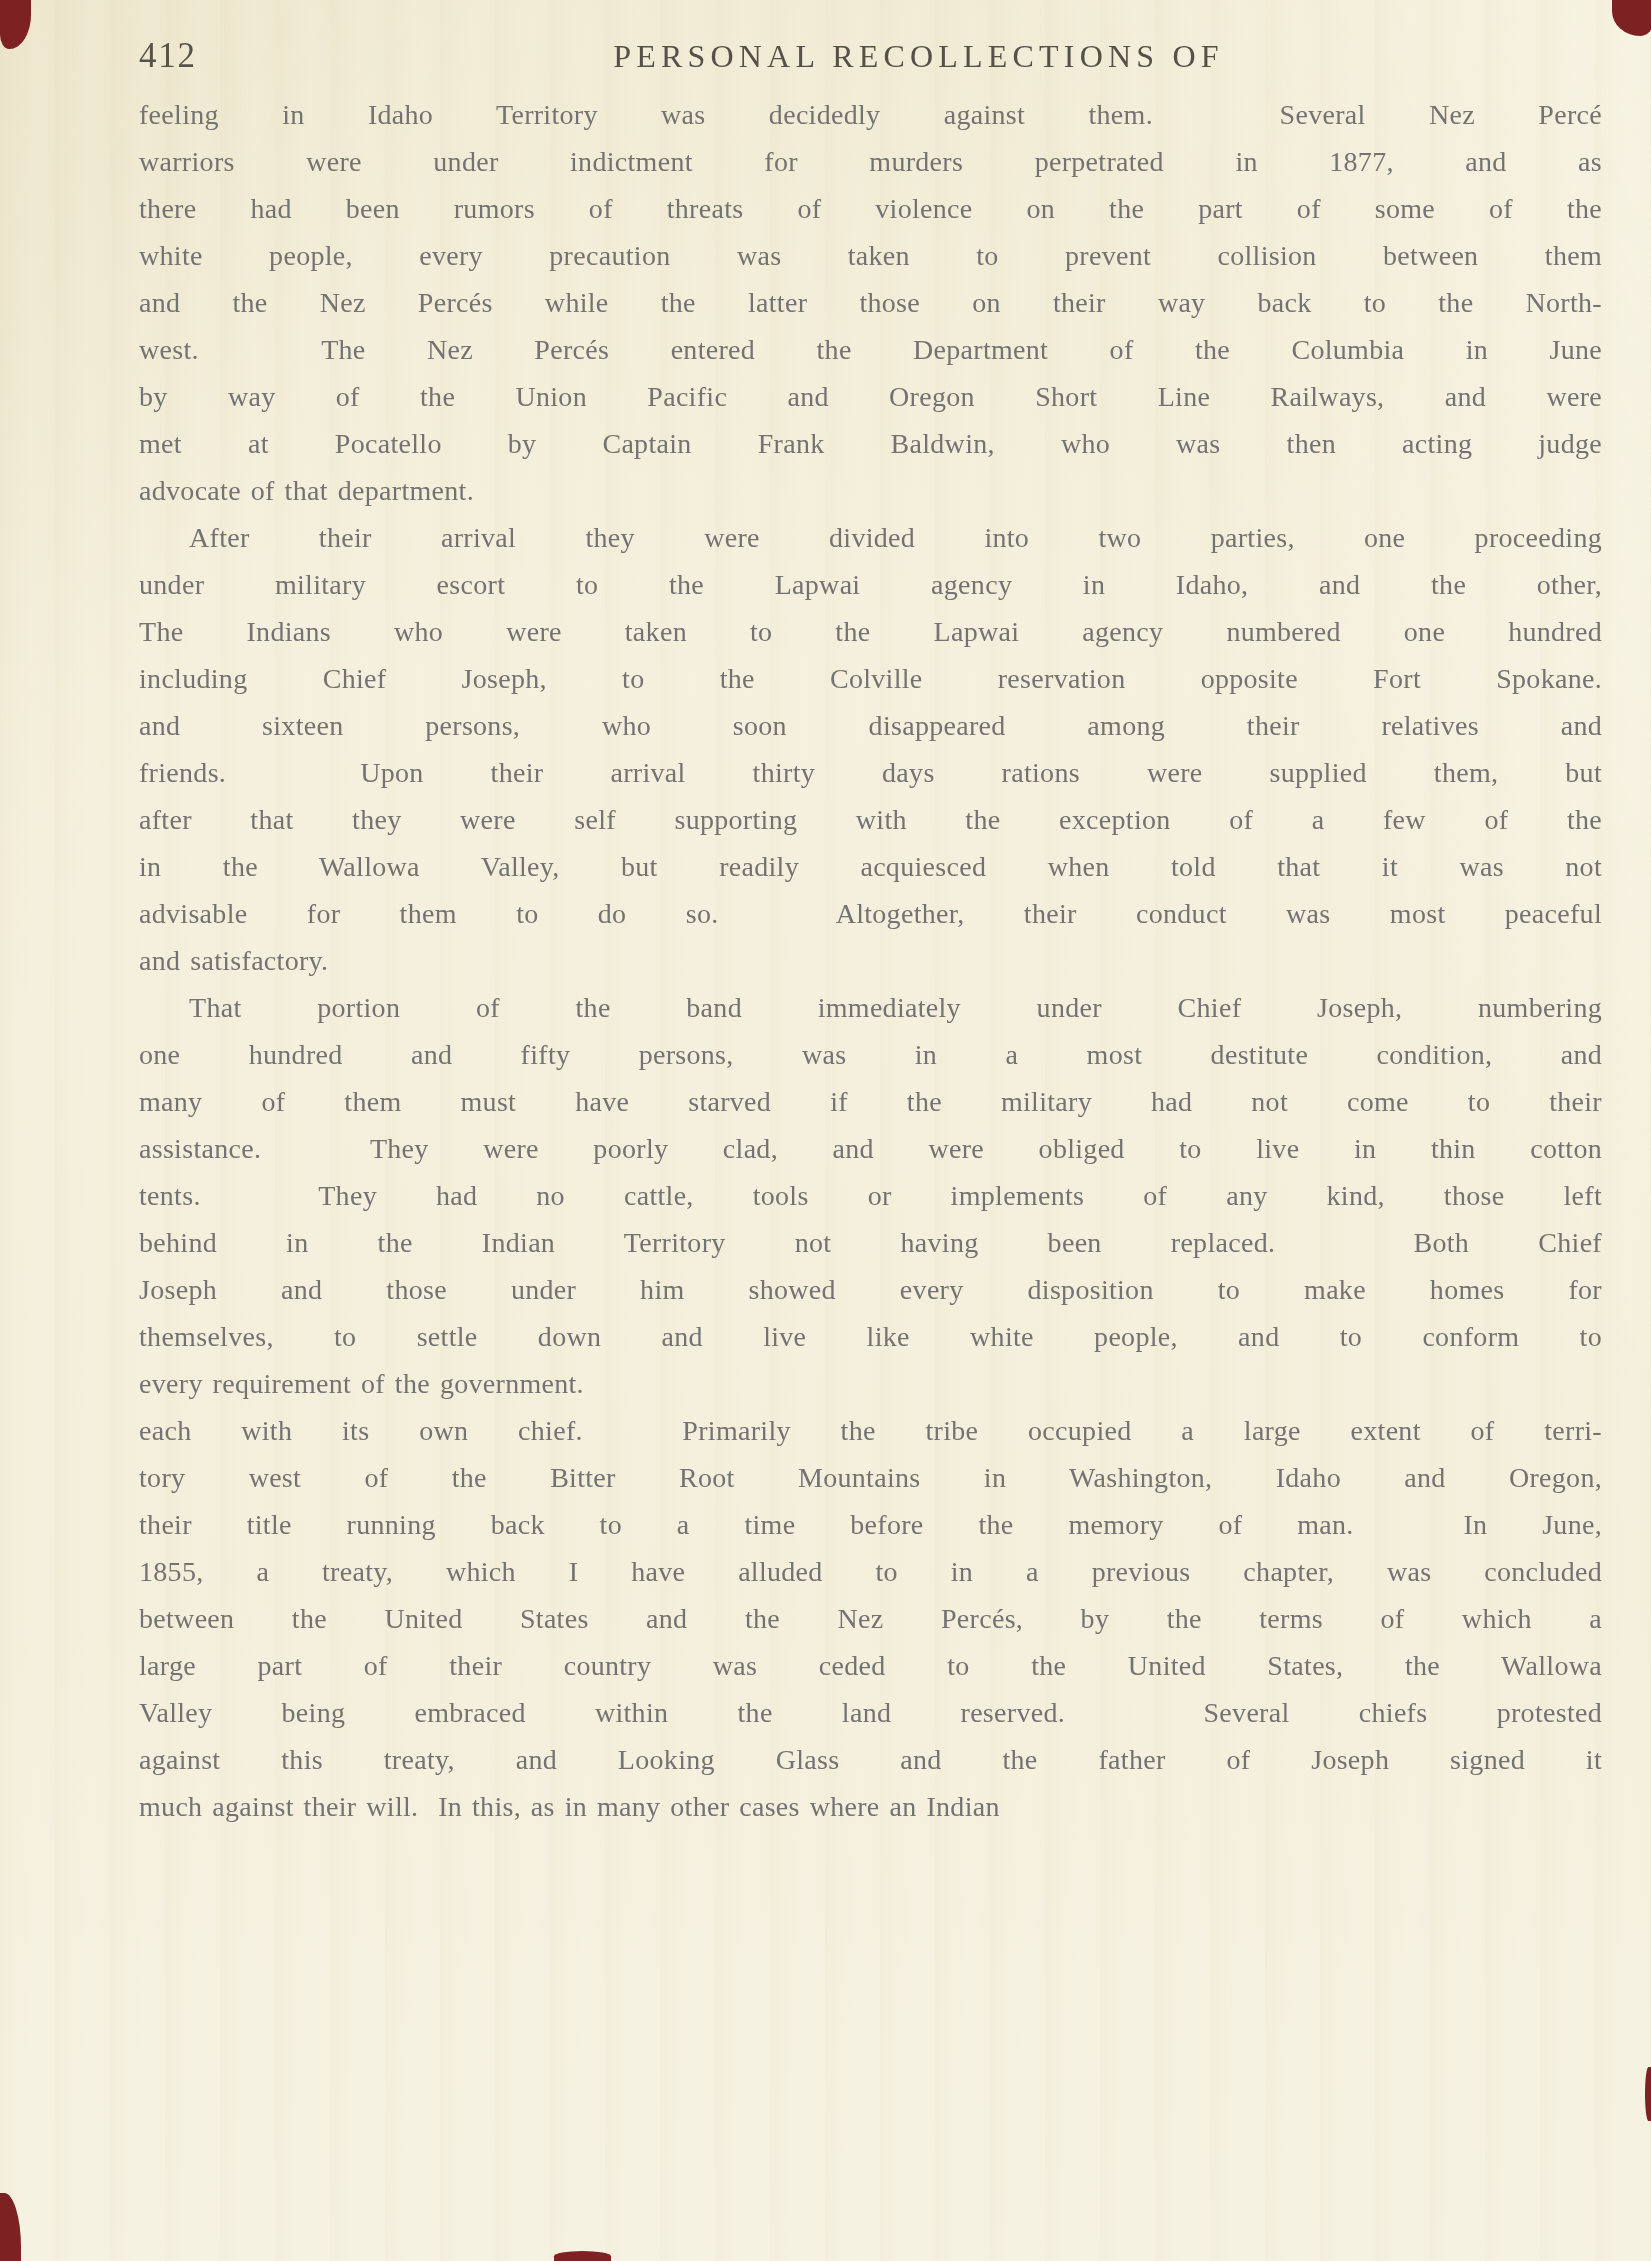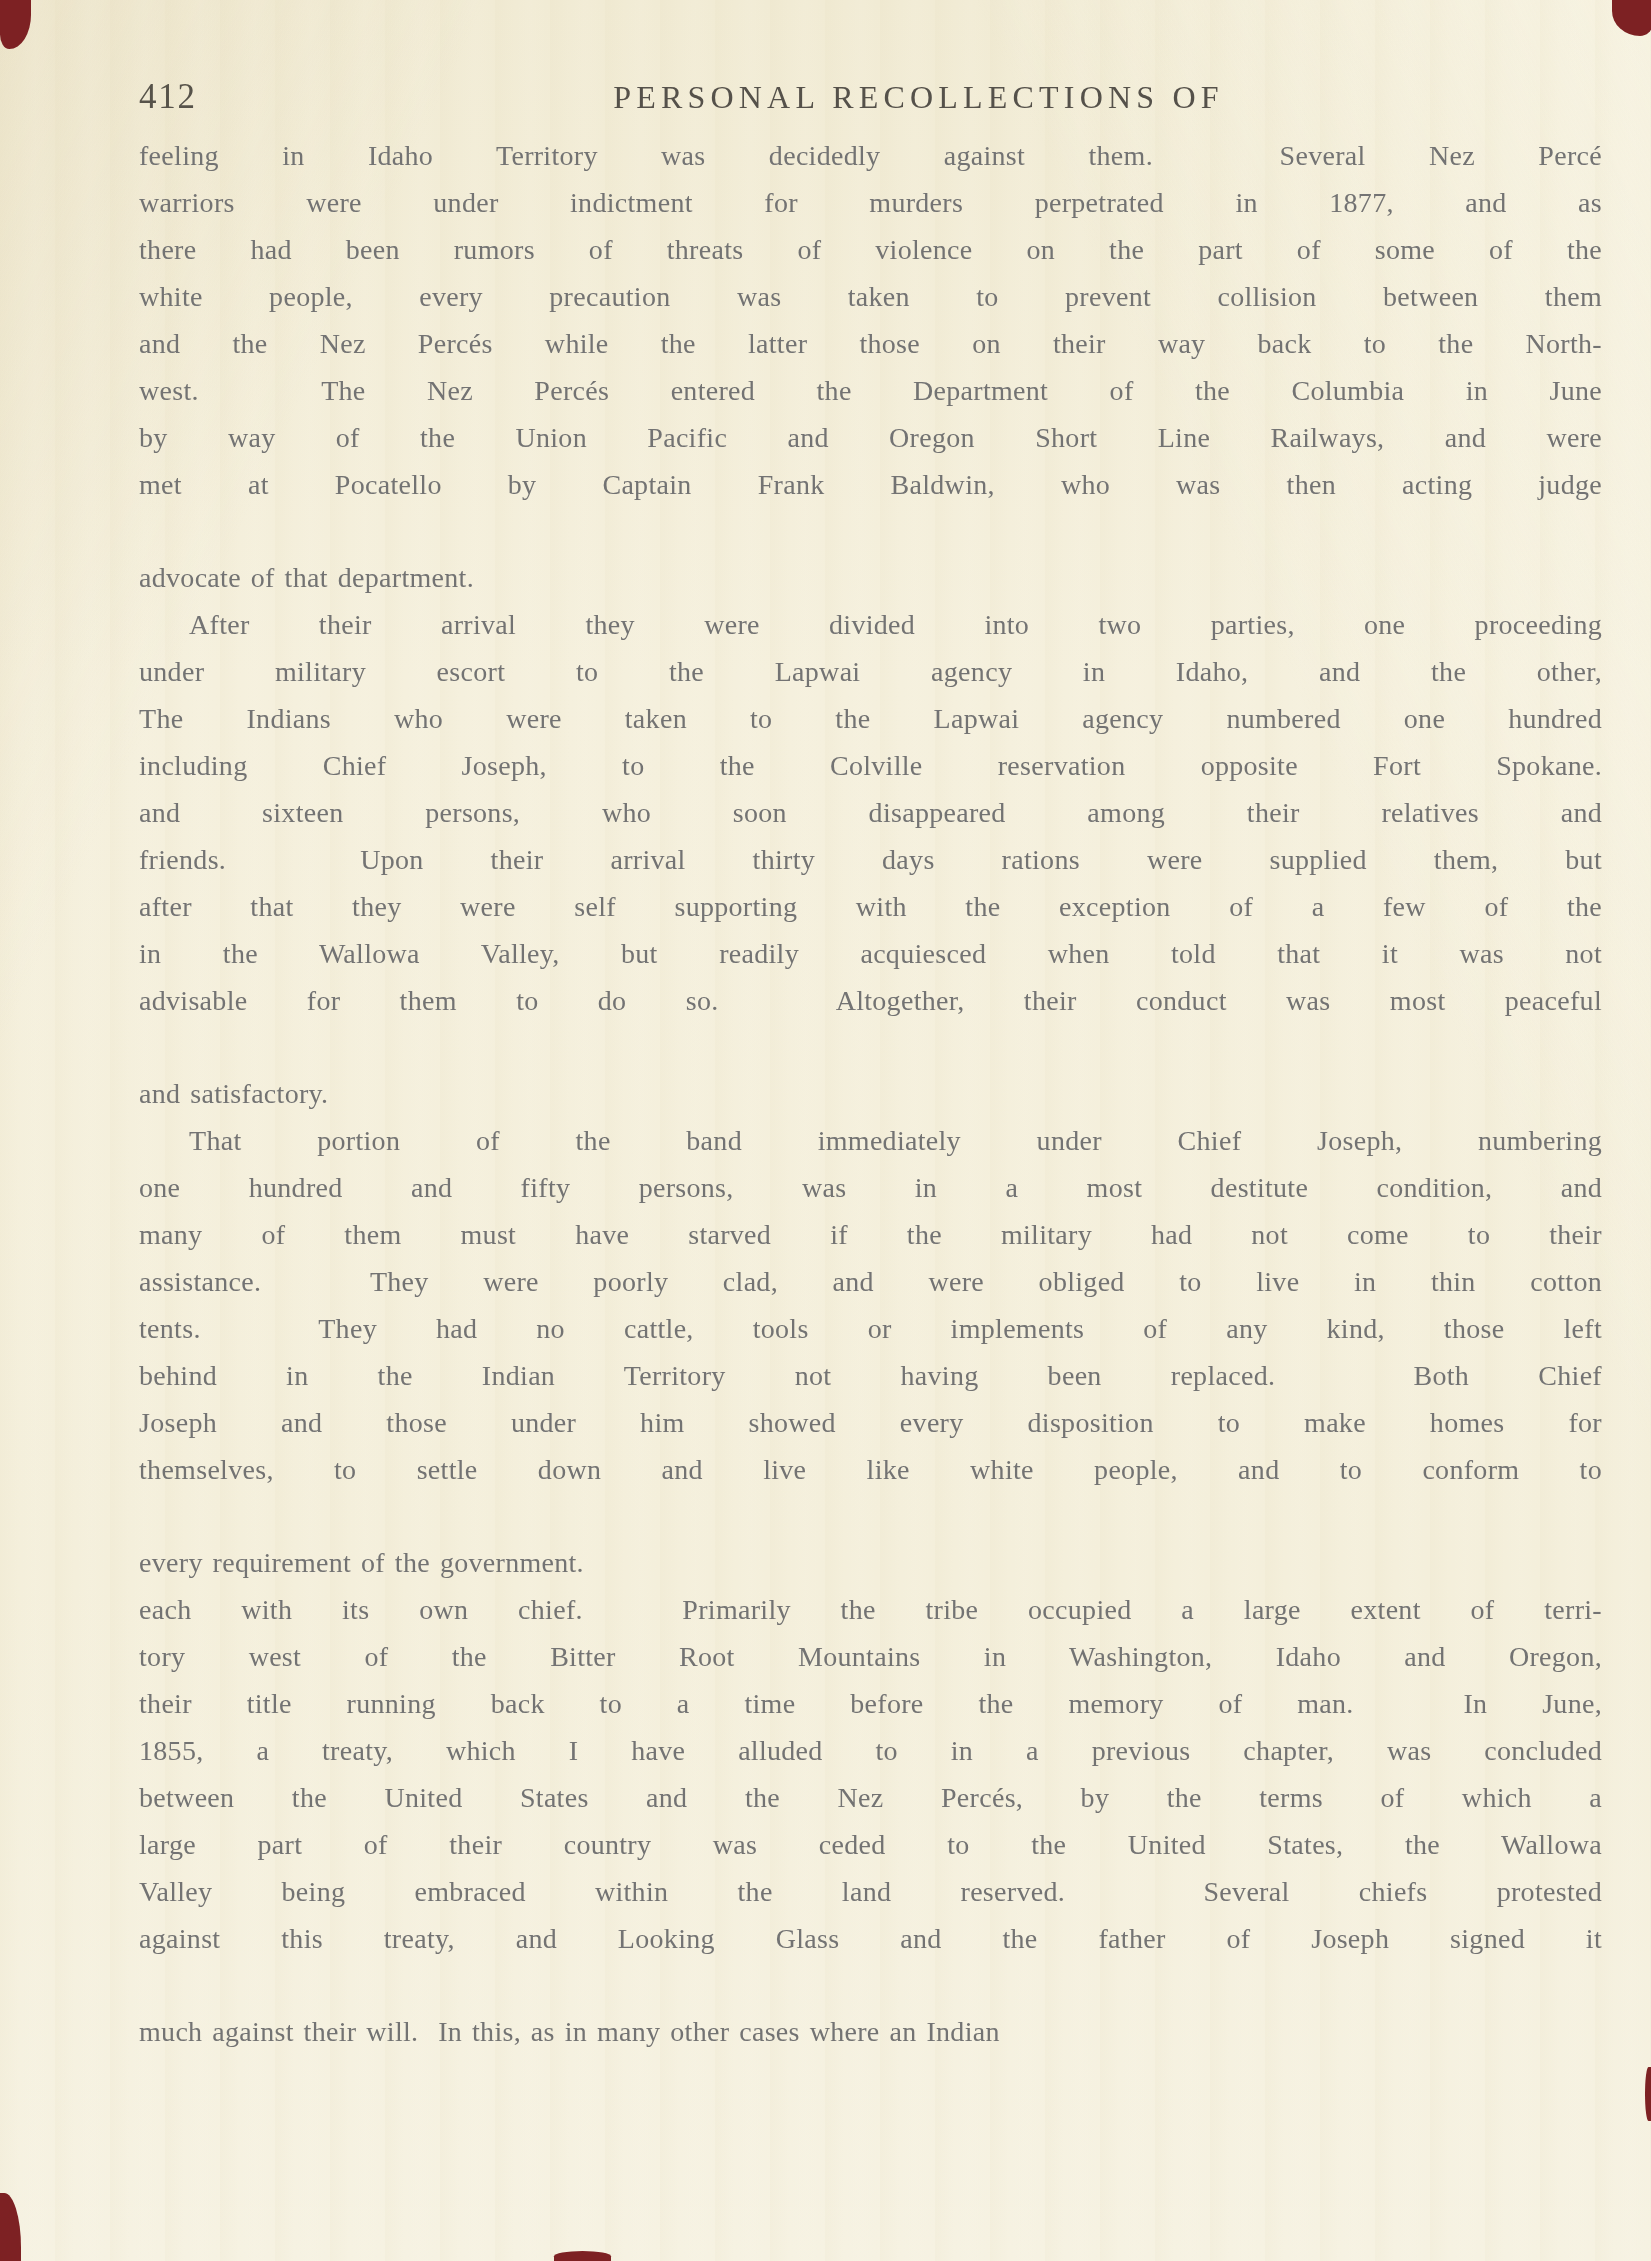--- a/index.html
+++ b/index.html
@@ -28,21 +28,21 @@
       rgba(221,210,174,0.10) 0px,
       rgba(221,210,174,0.00) 19px,
       rgba(250,247,236,0.10) 35px,
       rgba(221,210,174,0.00) 55px
     );
     pointer-events: none;
   }
 
   .page {
     position: relative;
-    padding: 76px 50px 0 139px;
+    padding: 35px 50px 0 139px;
     box-sizing: border-box;
     width: 100%;
     height: 100%;
     border-radius: 20px;
   }
 
   .header-row {
     position: relative;
     height: 42px;
     margin-bottom: 14px;
@@ -78,21 +78,20 @@
     line-height: 47px;
     letter-spacing: 0.3px;
     word-spacing: 2.6px;
     text-align: justify;
     text-align-last: justify;
     white-space: normal;
     color: #737373;
   }
   .line.last {
     text-align-last: left;
-    margin-top: 46px;
   }
   .line.indent {
     text-indent: 50px;
   }
 
   
   .cover-mark {
     position: absolute;
     background: #7d2123;
     pointer-events: none;

